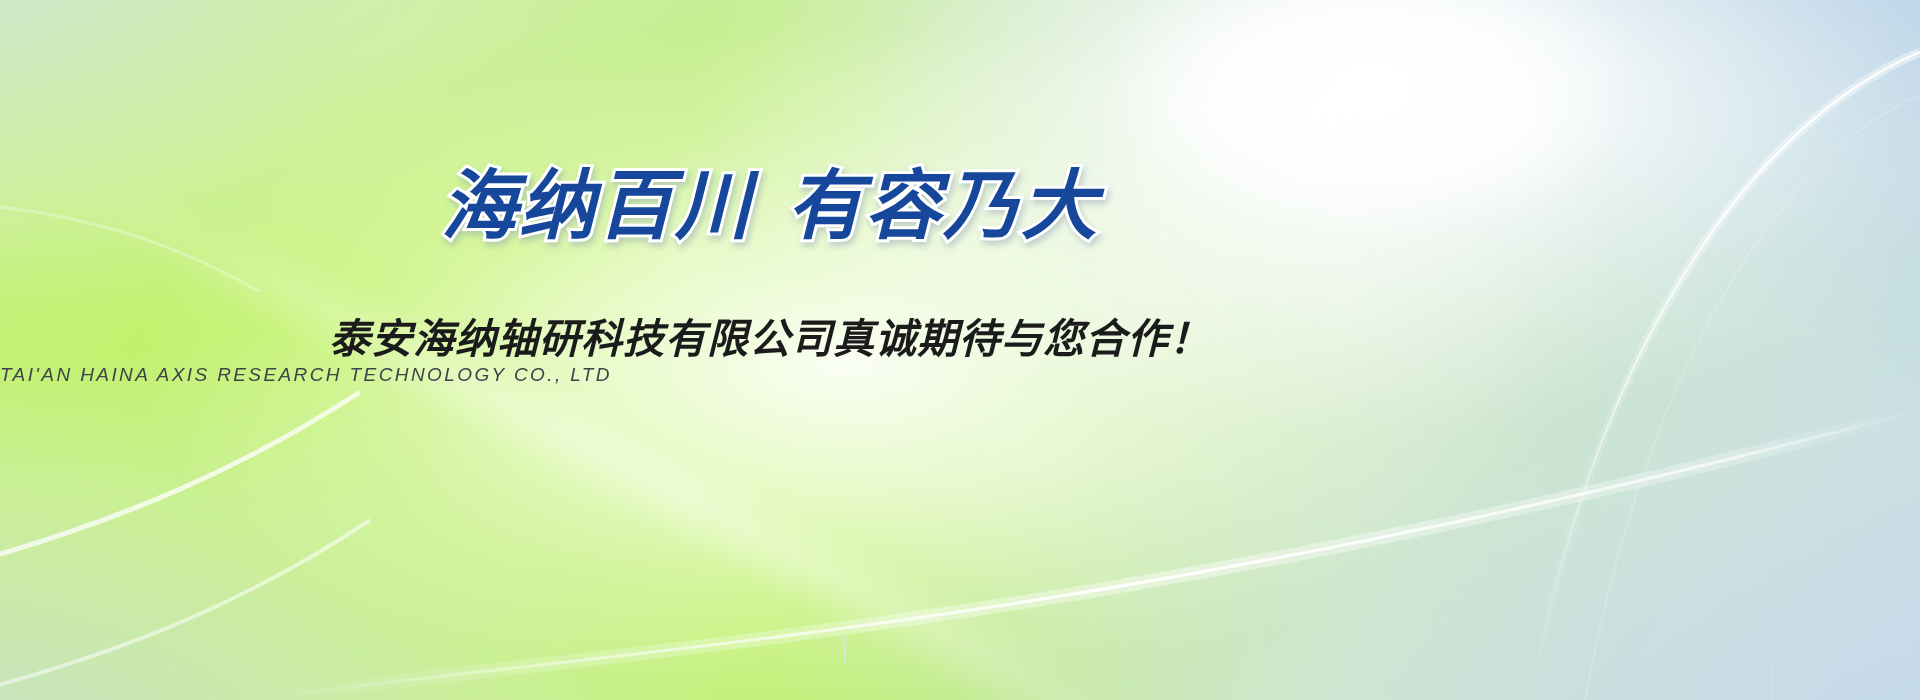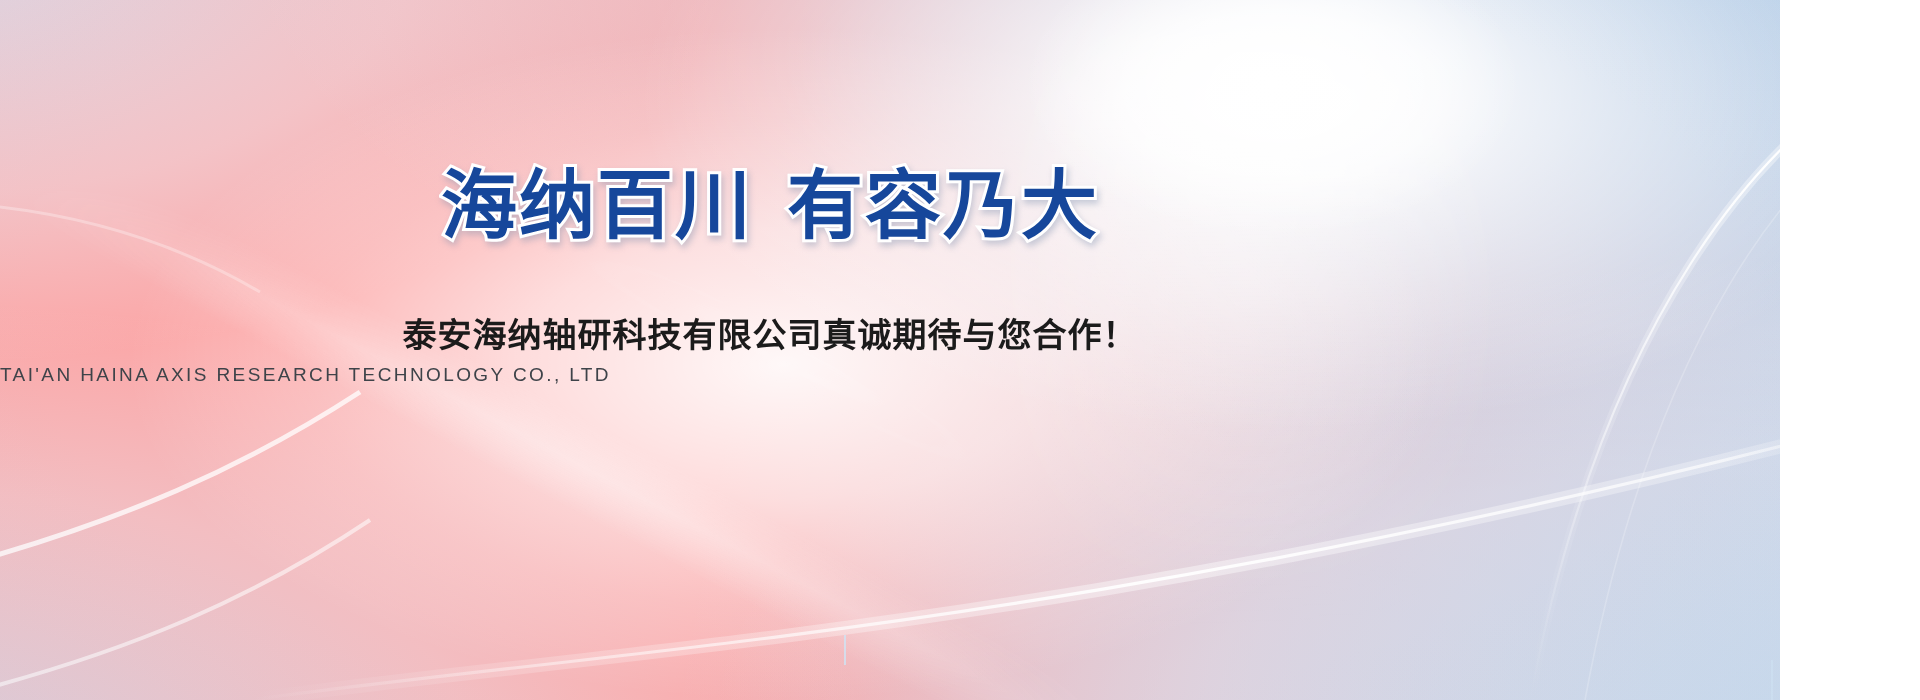--- a/index.html
+++ b/index.html
@@ -4,27 +4,28 @@
 <title>Banner</title>
 <style>
   html, body {
     margin: 0;
     padding: 0;
     background: #ffffff;
   }
 
   .banner {
     position: relative;
-    width: 1780px;
+    width: 1920px;
     height: 700px;
     overflow: hidden;
     font-family: "Liberation Sans", "DejaVu Sans", sans-serif;
     
-    background-color: #fca5a5;
+    background-color: #bef264;
     isolation: isolate;
+    font-style: italic;
   }
 
   
 
   .bg-layer {
     position: absolute;
     inset: 0;
     pointer-events: none;
   }
 
@@ -181,21 +182,21 @@
     display: inline-block;
     width: 34px;
   }
 
   .subtitle-cn {
     position: absolute;
     left: 0;
     top: 313px;
     width: 1540px;
     text-align: center;
-    font-size: 34px;
+    font-size: 41px;
     line-height: 1.3;
     font-weight: 700;
     letter-spacing: 1px;
     color: #1b1b1b;
     white-space: nowrap;
   }
 
   .subtitle-en {
     position: absolute;
     left: 0;

